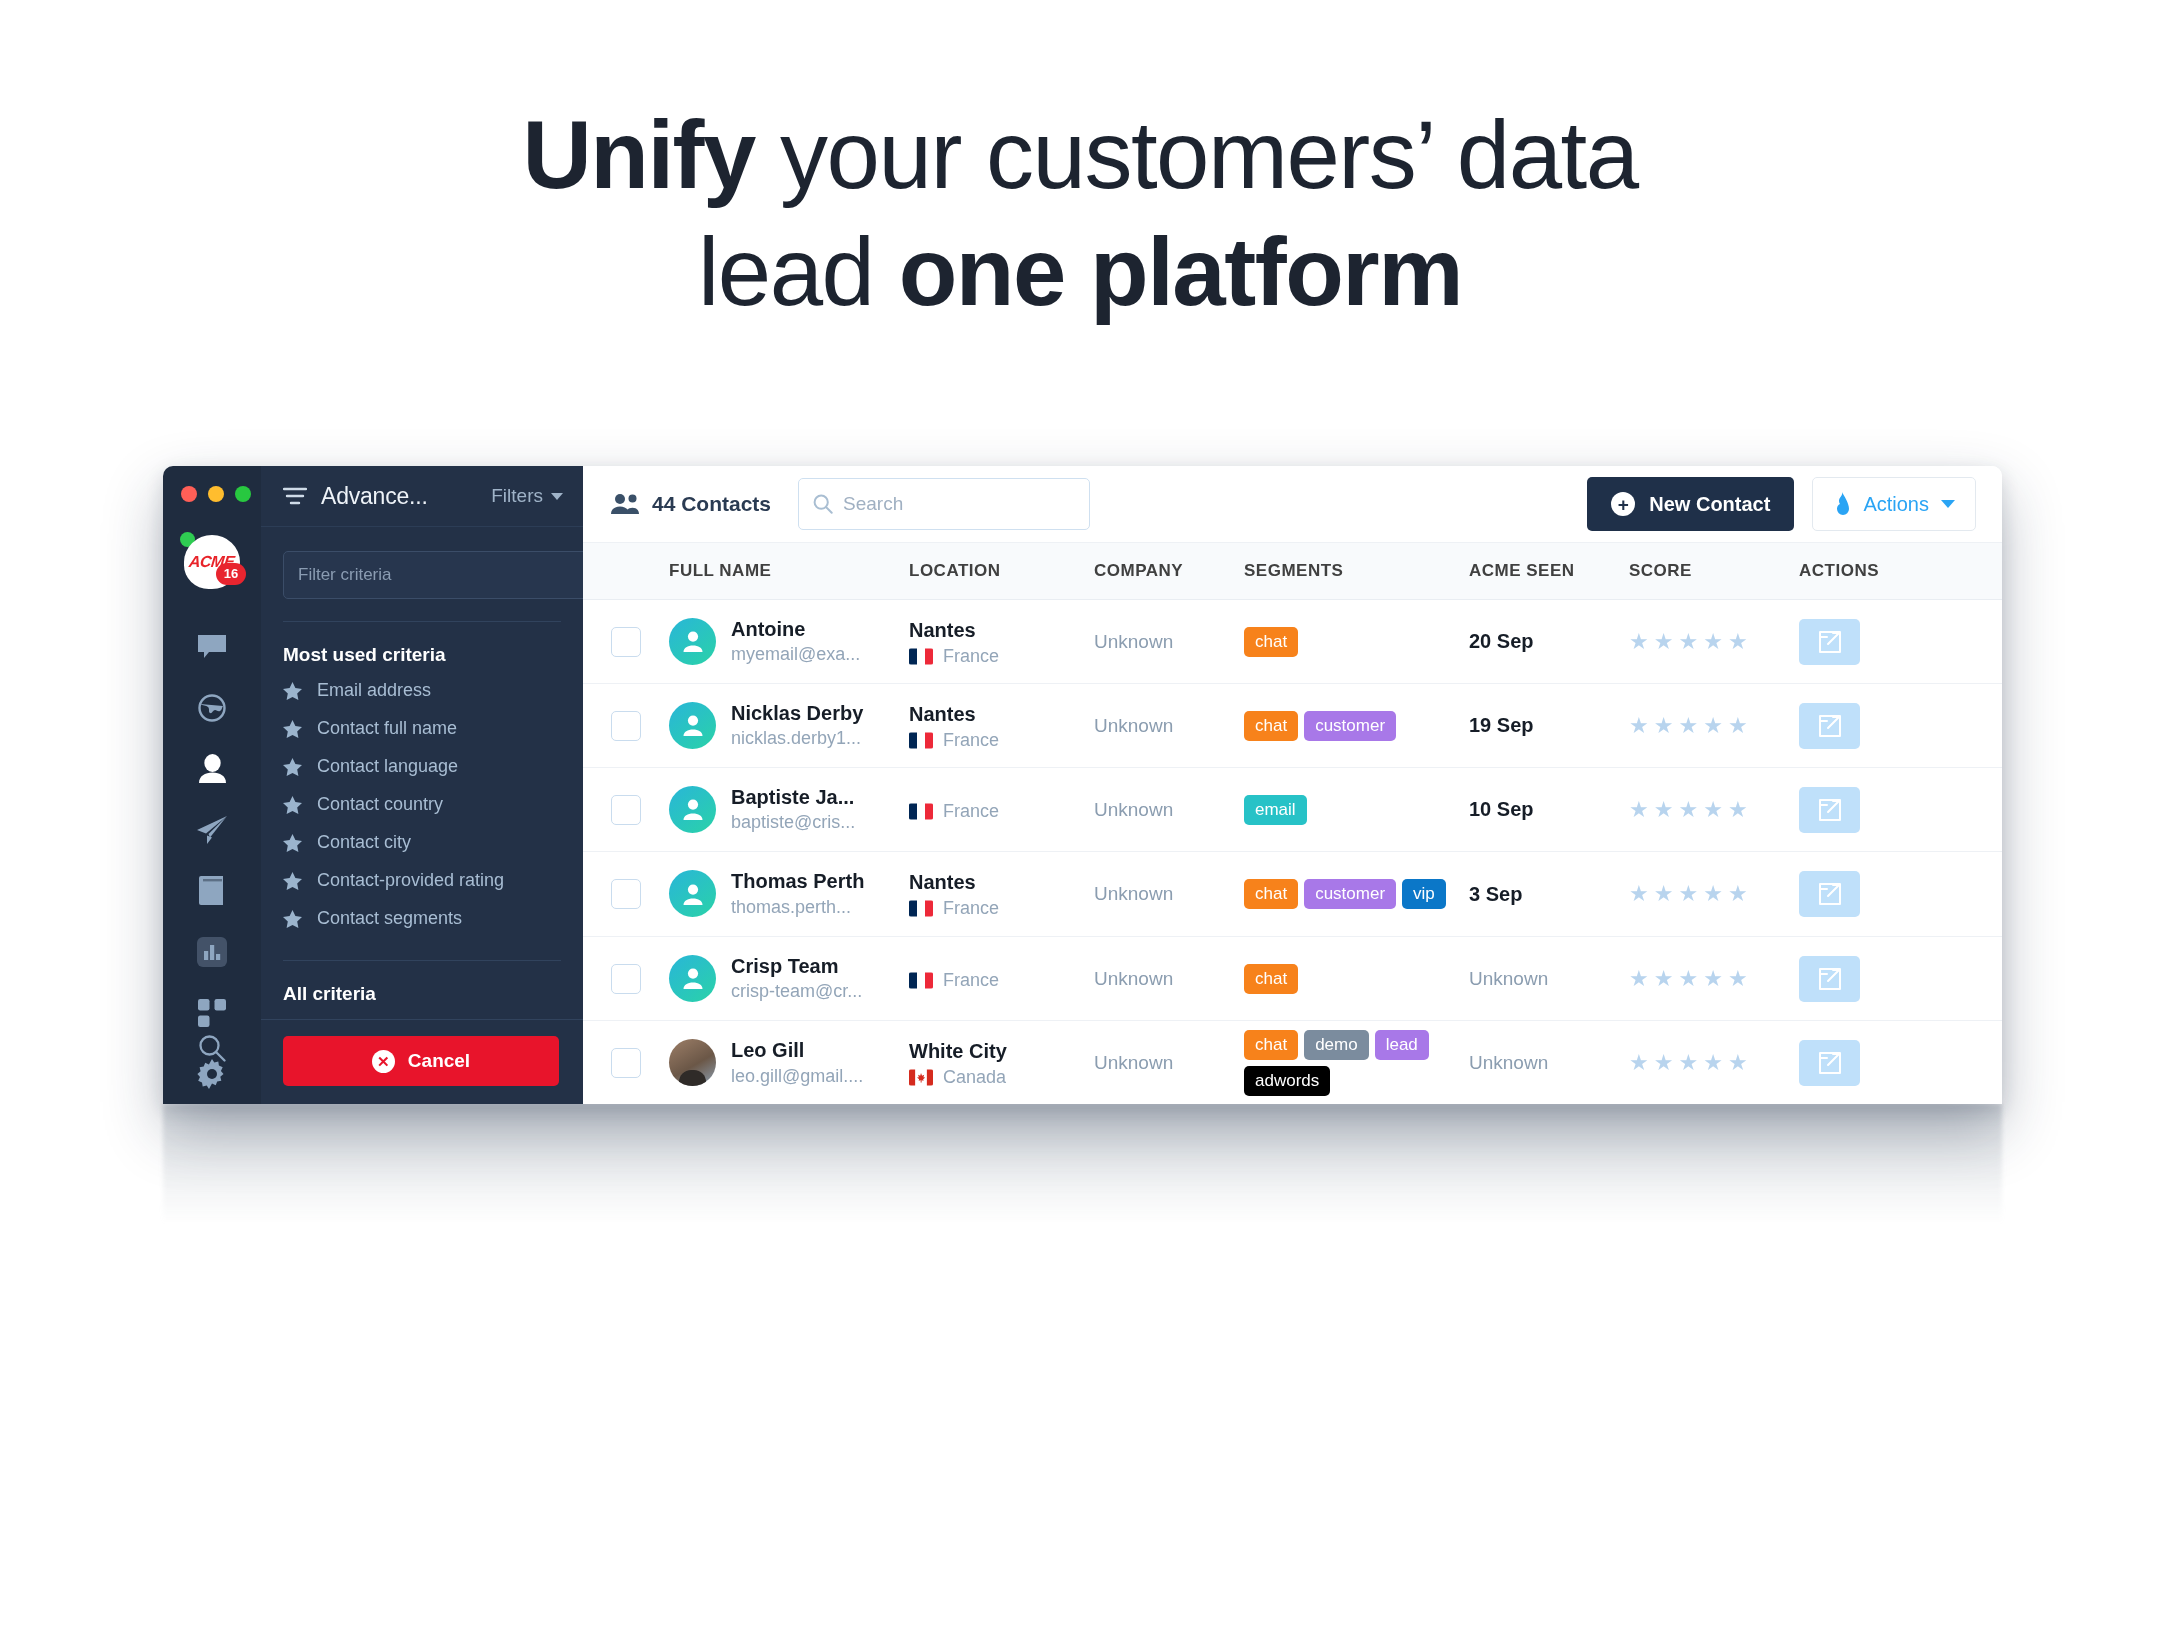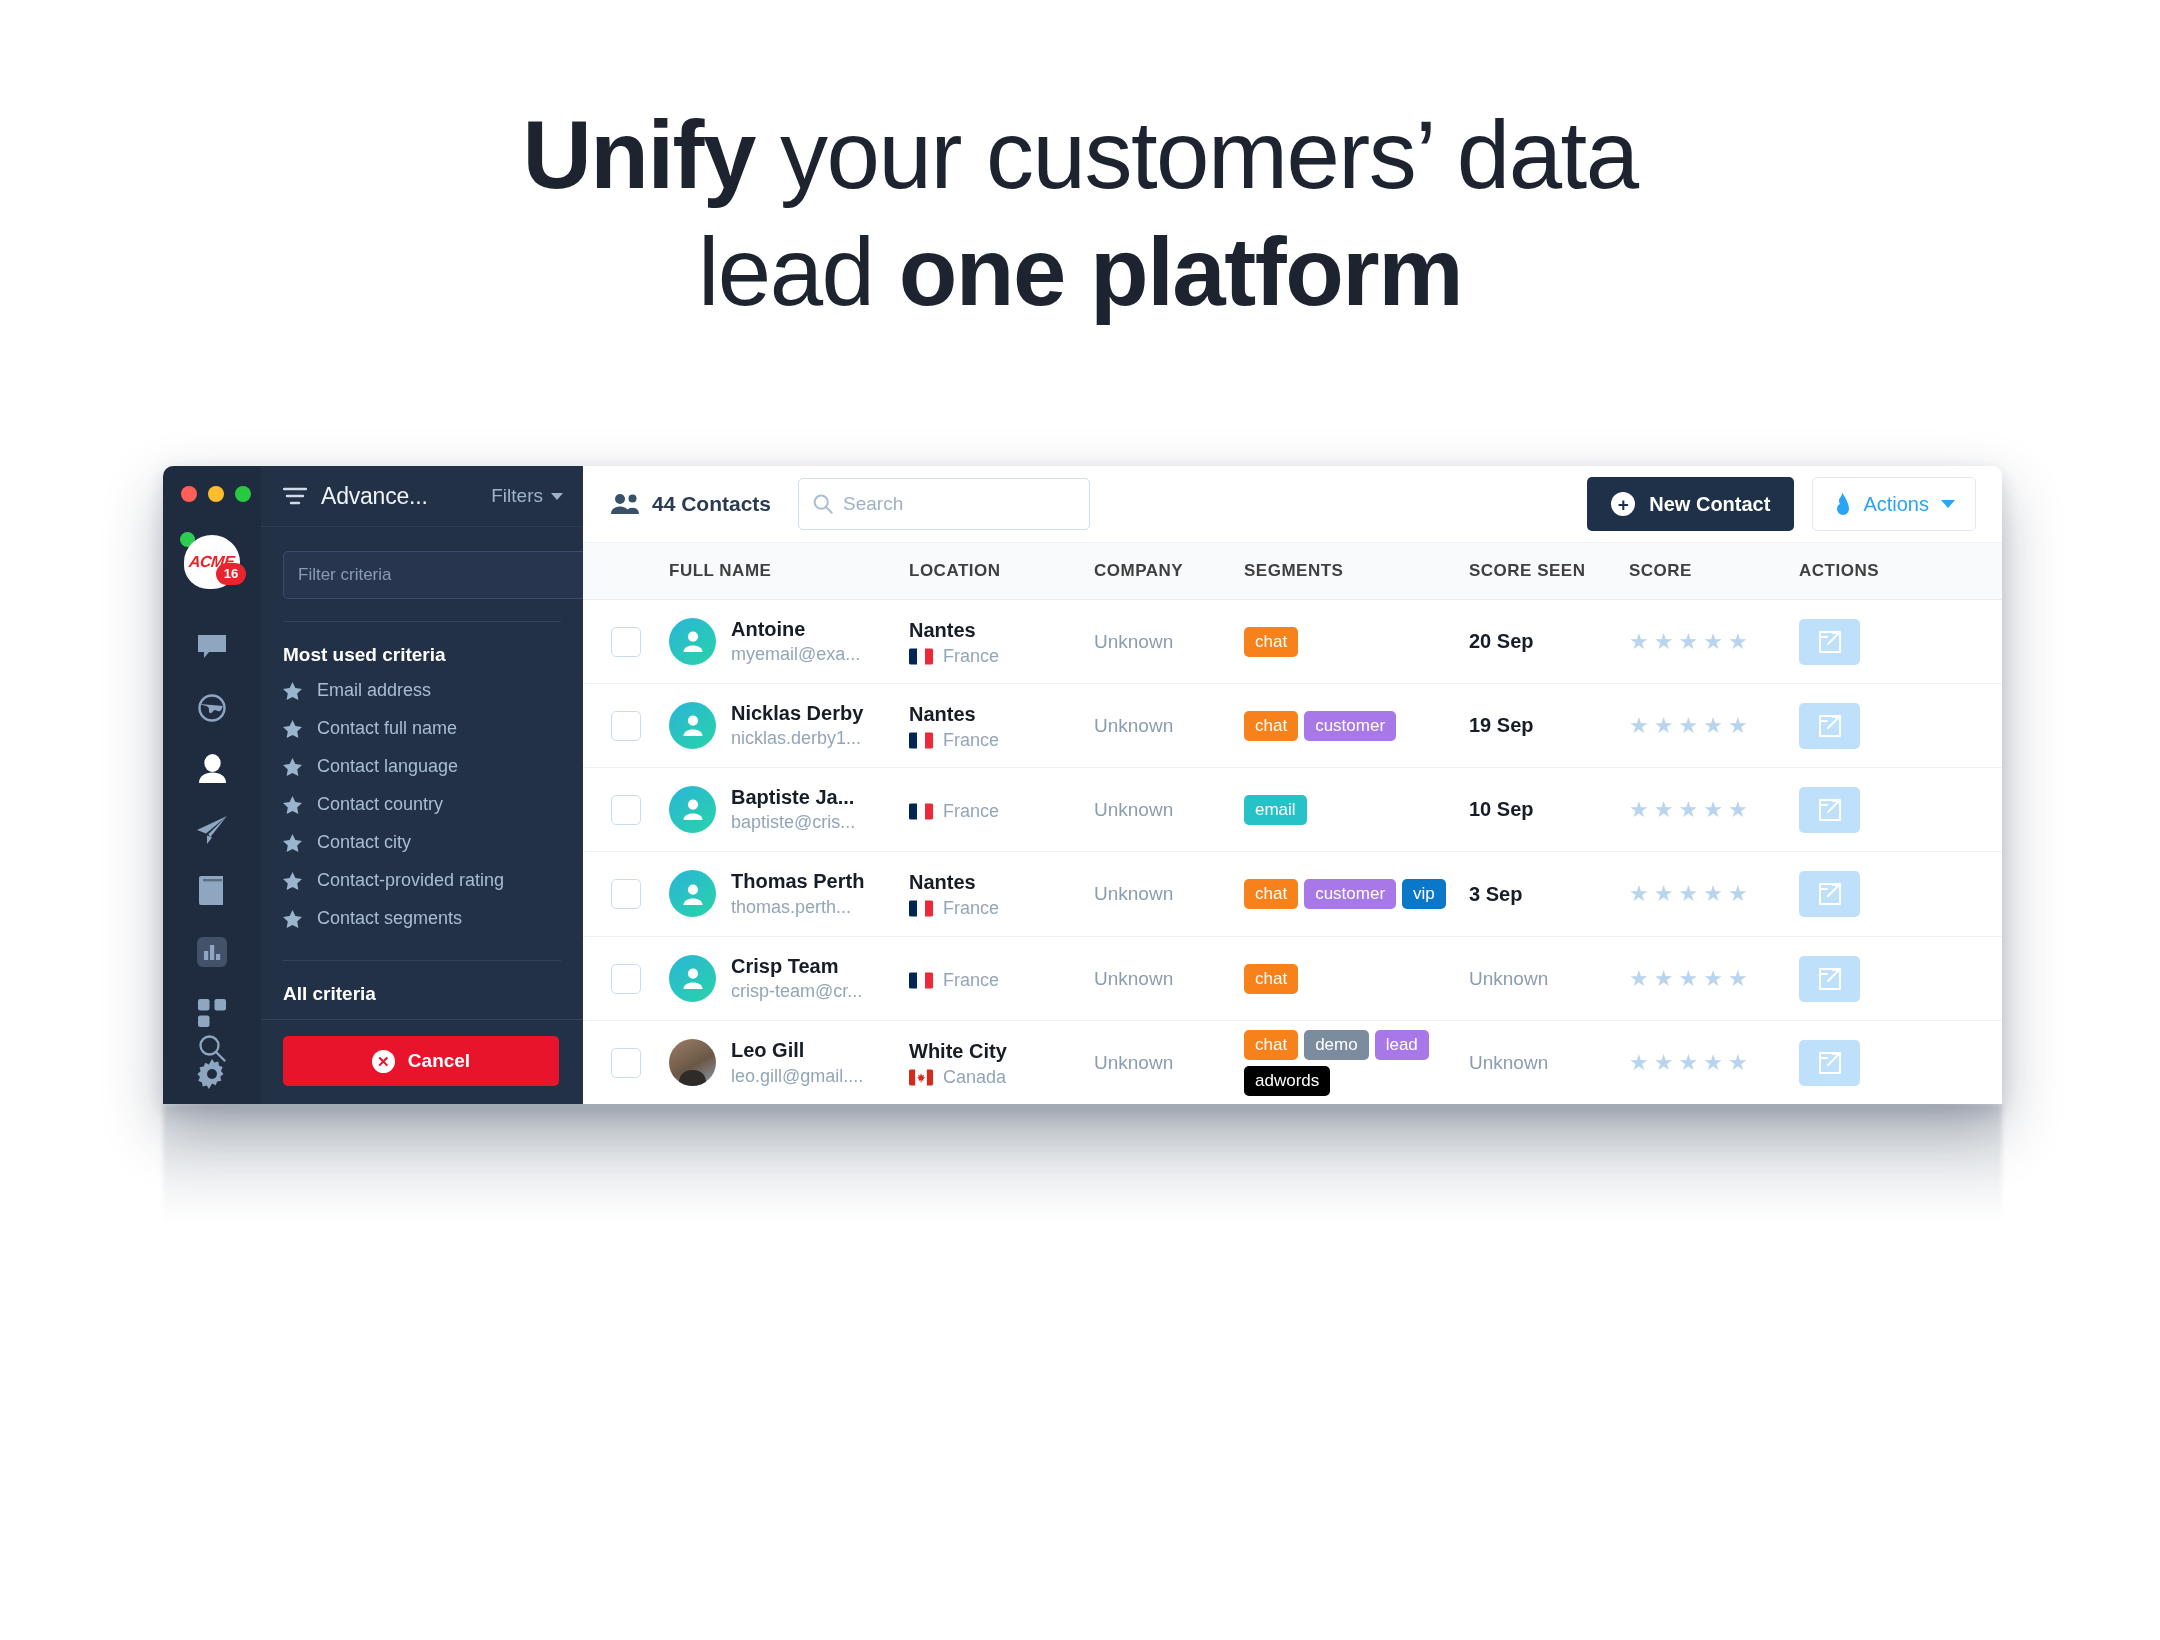--- a/index.html
+++ b/index.html
@@ -473,21 +473,21 @@
           </button>
         </div>
       </div>
 
       <div class="thead">
         <div class="c-chk"></div>
         <div class="c-name">FULL NAME</div>
         <div class="c-loc">LOCATION</div>
         <div class="c-comp">COMPANY</div>
         <div class="c-seg">SEGMENTS</div>
-        <div class="c-seen">SCORE SEEN</div>
+        <div class="c-seen">ACME SEEN</div>
         <div class="c-score">SCORE</div>
         <div class="c-act">ACTIONS</div>
       </div>
 
       <div class="tbody" id="tbody">
           <div class="trow h1">
             <div class="c-chk">
        <span class="chk"></span>
      </div>
      <div class="c-name">

